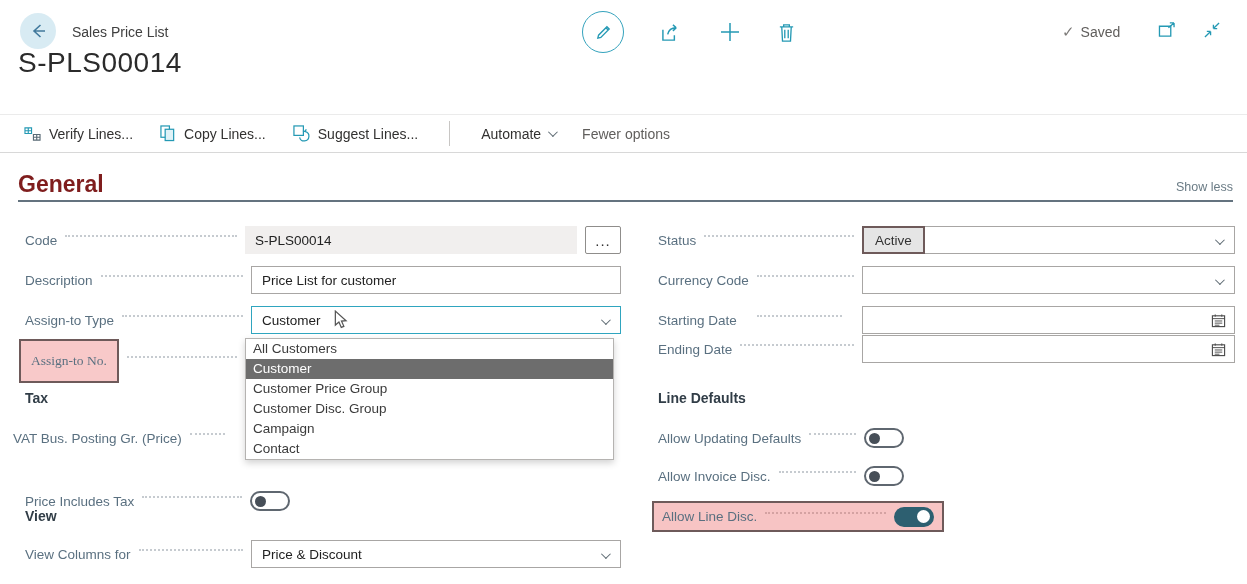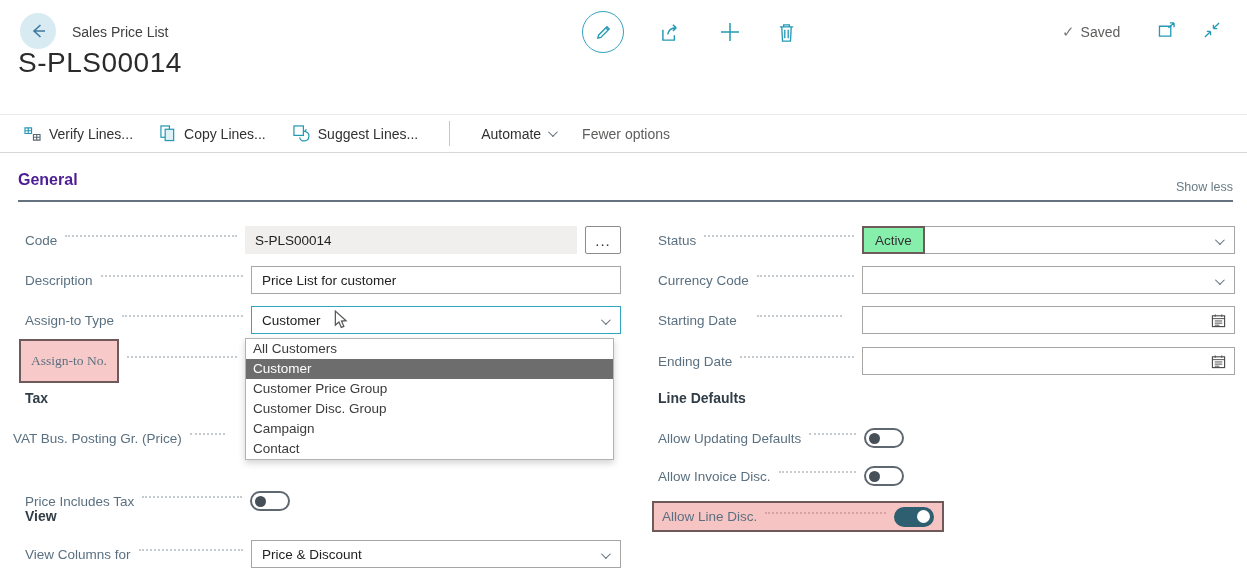--- a/index.html
+++ b/index.html
@@ -28,21 +28,21 @@
                 border-top:1px solid #ebebeb; border-bottom:1px solid #d8d8d8;
                 display:flex; align-items:center; padding-left:24px; gap:27px; }
   .action { display:flex; align-items:center; gap:8px; font-size:14px; color:#323130; cursor:pointer; }
   .vdivider { width:1px; height:25px; background:#c8c6c4; margin:0 4px; }
   .automate { display:flex; align-items:center; gap:7px; font-size:14px; color:#323130; cursor:pointer; }
   .fewer { font-size:14px; color:#605e5c; cursor:pointer; }
   .chev { width:7px; height:7px; border-right:1.4px solid #5f6c74; border-bottom:1.4px solid #5f6c74;
           transform:rotate(45deg) translateY(-2px); display:inline-block; }
 
   
-  .general-title { position:absolute; left:18px; top:171px; font-size:16px; font-weight:700; color:#4c1d95; }
+  .general-title { position:absolute; left:18px; top:171px; font-size:23px; font-weight:700; color:#7f1d1d; }
   .show-less { position:absolute; right:14px; top:180px; font-size:12.5px; color:#6a7b85; cursor:pointer; }
   .rule { position:absolute; left:18px; right:14px; top:200px; height:2px; background:#64737f; }
 
   
   .row { position:absolute; display:flex; align-items:center; height:28px; }
   .lbl { color:#5a7080; font-size:13.5px; white-space:nowrap; }
   .dots { flex:1; border-bottom:2px dotted #c6cbd0; margin:0 8px; transform:translateY(-4px); min-width:6px; }
   .subhead { position:absolute; font-size:14px; font-weight:700; color:#313d47; }
 
   .field { position:relative; height:28px; background:#fff; border:1px solid #a8a6a4;
@@ -65,21 +65,21 @@
   .toggle .knob { position:absolute; left:3px; top:2.5px; width:11px; height:11px; border-radius:50%; background:#474f58; }
   .toggle.on { background:#2d5f70; border-color:#2d5f70; }
   .toggle.on .knob { left:auto; right:2px; top:1.5px; width:13px; height:13px; background:#fff; }
 
   
   .hl-label { background:#f8c9c9; border:2px solid #6e5a5a; padding:12px 10px; margin-left:-6px; color:#5a7080;font-family:Liberation Serif, serif; }
   .hl-row { position:absolute; left:652px; top:501px; width:292px; height:31px; background:#f7c4c4;
             border:2px solid #6e5a5a; display:flex; align-items:center; padding:0 8px 0 8px; }
   .hl-row .dots { border-bottom-color:#d4a2a2; }
   .status-hl { height:28px; margin-left:-1px; display:flex; align-items:center; padding:0 11px;
-               background:#86efac; border:2px solid #6e5a5a; color:#333; }
+               background:#e5e5e5; border:2px solid #6e5a5a; color:#333; }
 
   
   .dd-panel { position:absolute; left:245px; top:338px; width:369px; background:#fff;
               border:1px solid #b5b3b1; box-shadow:0 3px 7px rgba(0,0,0,.18); z-index:10; }
   .dd-item { height:20px; line-height:20px; padding-left:7px; font-size:13.5px; color:#3b3b3b; cursor:pointer; }
   .dd-item.sel { background:#6d6d6d; color:#fff; }
 
   .cursor { position:absolute; left:334px; top:310px; z-index:30; }
   .cal { position:absolute; right:8px; top:6px; }
   svg { display:block; }
@@ -274,21 +274,21 @@
       <span></span>
       <span class="cal">
         <svg width="15" height="15" viewBox="0 0 16 16">
             <rect x="1.5" y="3" width="13" height="11.5" fill="none" stroke="#4a4a4a" stroke-width="1.2"></rect>
             <path d="M1.5 6 H14.5 M4.5 1.5 V4 M11.5 1.5 V4 M4 8.5 H12 M4 10.8 H12 M4 13 H9" fill="none" stroke="#4a4a4a" stroke-width="1"></path>
           </svg>
       </span>
     </span>
   </div>
 
-  <div class="row" style="left:658px; top:347px; width:577px;justify-content:flex-end;">
+  <div class="row" style="left:658px; top:335px; width:577px;justify-content:flex-end;">
     <span class="lbl">Ending Date</span>
     <span class="dots"></span>
     <span class="field ctrl-r">
       <span></span>
       <span class="cal">
         <svg width="15" height="15" viewBox="0 0 16 16">
             <rect x="1.5" y="3" width="13" height="11.5" fill="none" stroke="#4a4a4a" stroke-width="1.2"></rect>
             <path d="M1.5 6 H14.5 M4.5 1.5 V4 M11.5 1.5 V4 M4 8.5 H12 M4 10.8 H12 M4 13 H9" fill="none" stroke="#4a4a4a" stroke-width="1"></path>
           </svg>
       </span>

